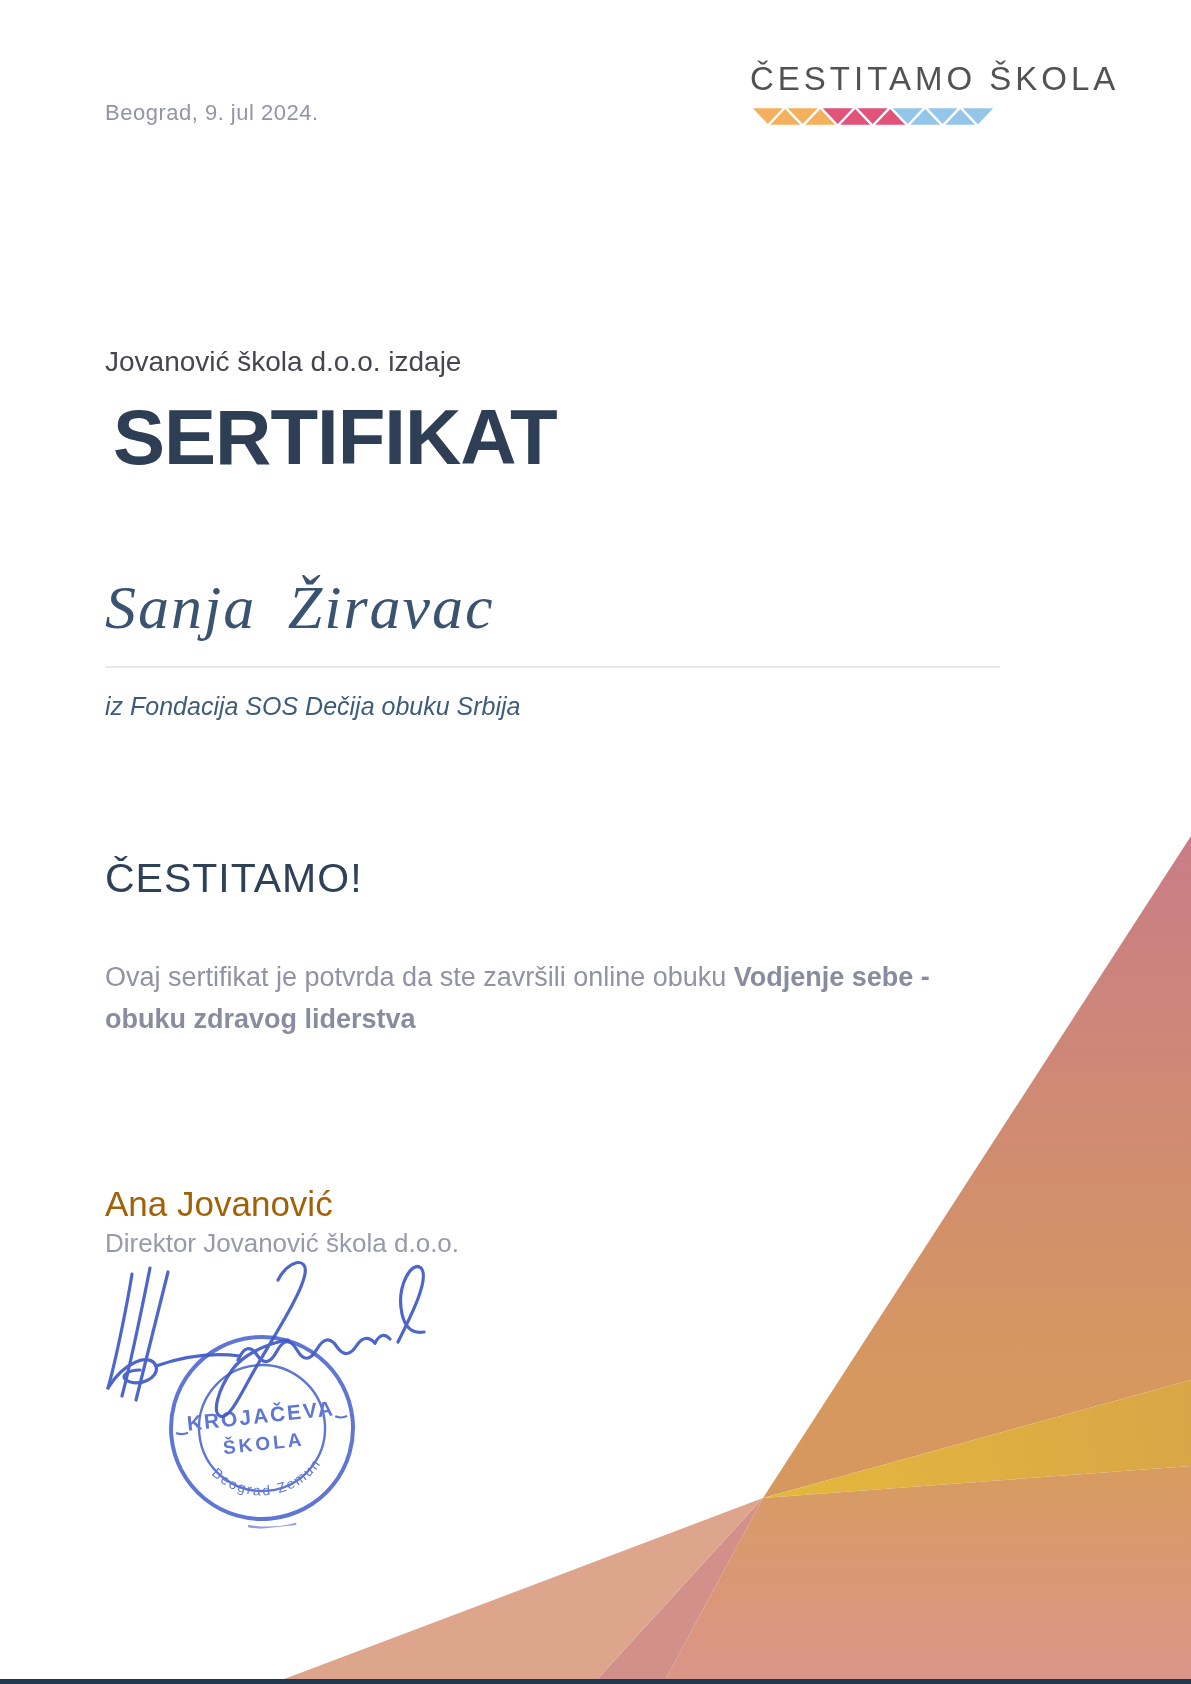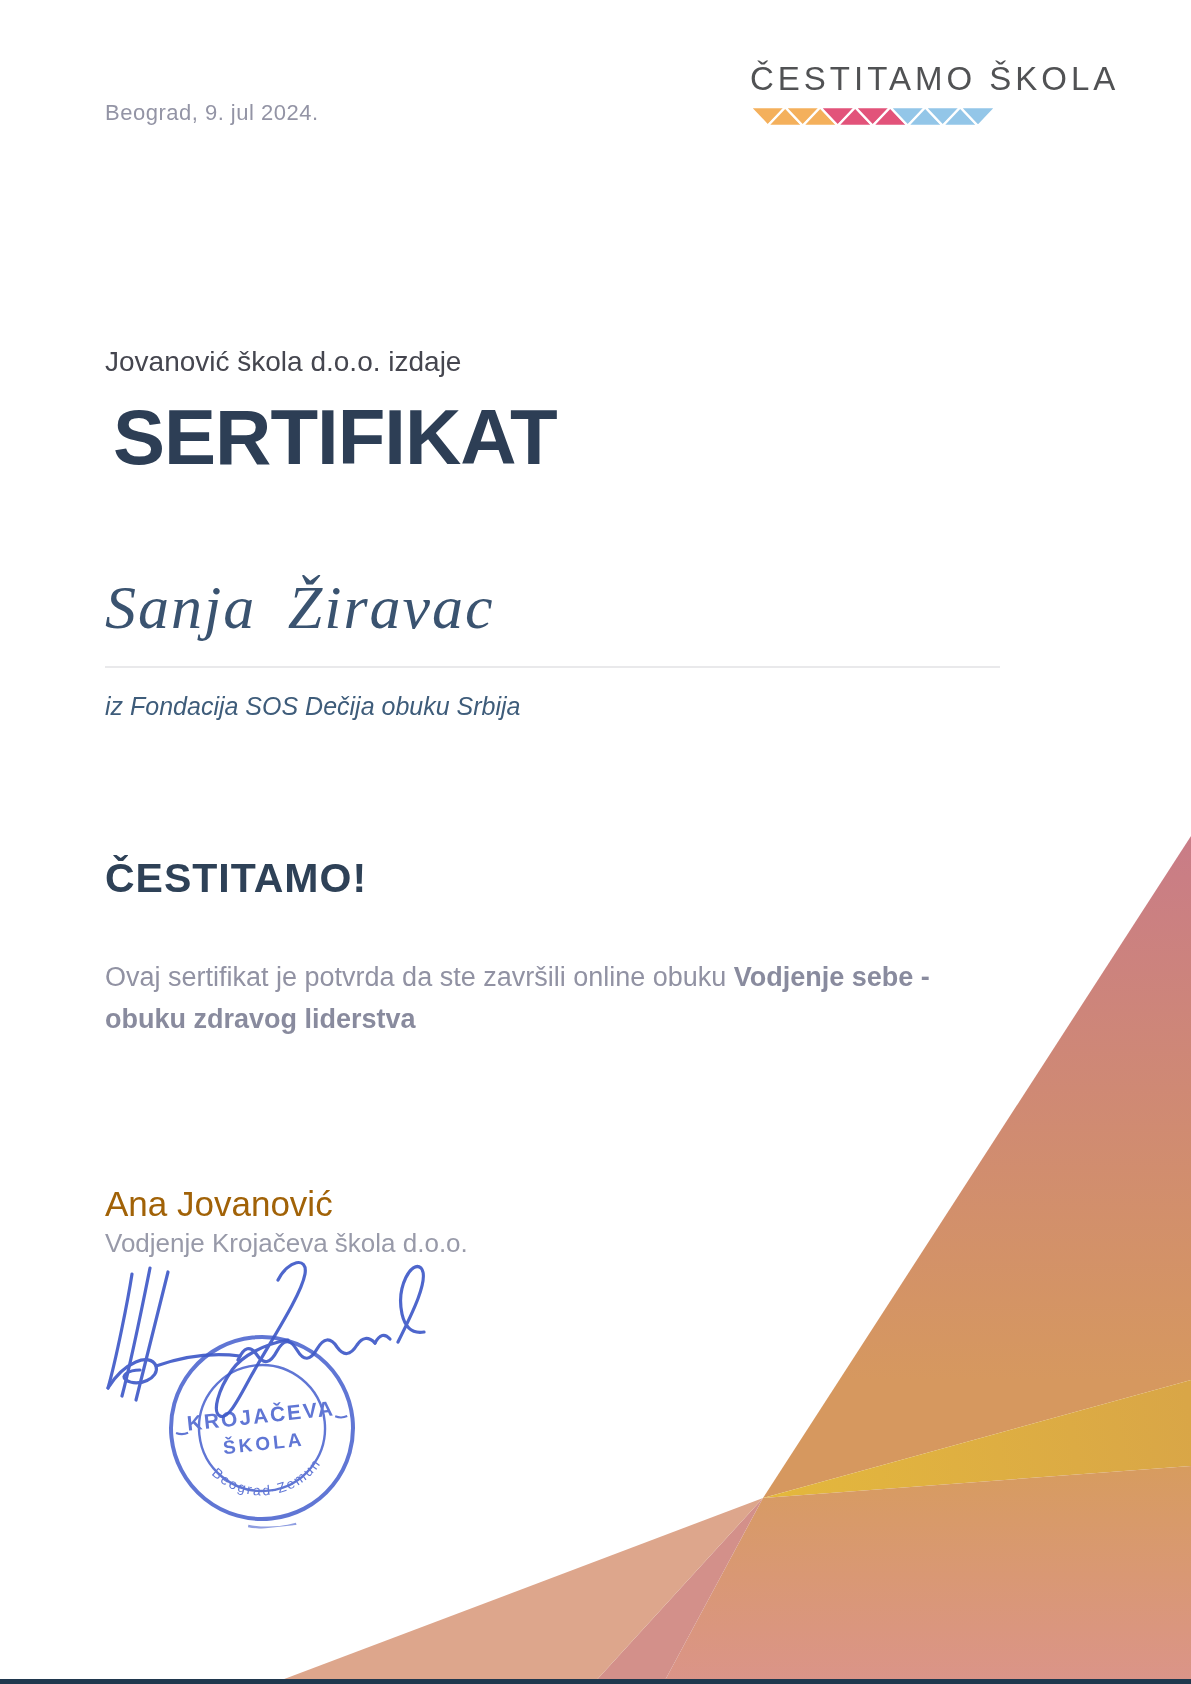--- a/index.html
+++ b/index.html
@@ -44,21 +44,21 @@
     position:absolute;left:105px;top:666px;width:895px;height:2px;
     background:#e9e9eb;z-index:1;
   }
   .recipient-org{
     position:absolute;left:105px;top:692px;
     font-style:italic;font-size:25px;font-weight:500;color:#3e5c7a;z-index:2;
   }
   
   .congrats{
     position:absolute;left:105px;top:855px;
-    font-size:41px;font-weight:700;color:#2e4157;letter-spacing:1px;z-index:2;
+    font-size:41px;font-weight:400;color:#2e4157;letter-spacing:1px;z-index:2;
   }
   .body-text{
     position:absolute;left:105px;top:930px;width:900px;
     font-size:27px;line-height:1.55;color:#9192a3;z-index:2;
   }
   .body-text strong{font-weight:700;color:#898b9e;}
   
   .signer-name{
     position:absolute;left:105px;top:1184px;
     font-size:35px;font-weight:400;color:#a16207;z-index:2;
@@ -128,21 +128,21 @@
   <div class="cert-title">SERTIFIKAT</div>
 
   <div class="name-underline"></div>
   <div class="recipient-name">Sanja Žiravac</div>
   <div class="recipient-org">iz Fondacija SOS Dečija obuku Srbija</div>
 
   <div class="congrats">ČESTITAMO!</div>
   <p class="body-text"><span>Ovaj sertifikat je potvrda da ste završili online obuku </span><strong>Vodjenje sebe -</strong><br><strong>obuku zdravog liderstva</strong></p>
 
   <div class="signer-name">Ana Jovanović</div>
-  <div class="signer-title">Vodjenje Krojačeva škola d.o.o.</div>
+  <div class="signer-title">Direktor Jovanović škola d.o.o.</div>
 
   <svg class="signature" width="360" height="185" viewBox="0 0 360 185" fill="none" aria-hidden="true">
     <g stroke="#3f5ac8" stroke-width="3.2" stroke-linecap="round" fill="none" opacity="0.92">
       <path d="M44,26 C40,52 28,112 20,140"></path>
       <path d="M62,20 C56,50 42,118 34,148"></path>
       <path d="M80,24 C72,56 56,120 48,152"></path>
       <path d="M20,140 C36,114 62,104 68,118 C72,130 50,140 38,132 C32,128 40,122 52,122"></path>
       <path d="M68,118 C96,108 122,104 152,108"></path>
       <path d="M190,32 C200,12 220,8 217,26 C213,48 182,94 162,130 C150,152 140,172 132,168 C124,164 130,142 144,122 C154,108 176,96 200,92"></path>
       <path d="M150,112 Q159,92 169,107 Q179,122 189,103 Q199,85 209,102 Q219,119 229,101 Q239,84 249,99 Q259,113 269,97 Q277,85 287,95"></path>

